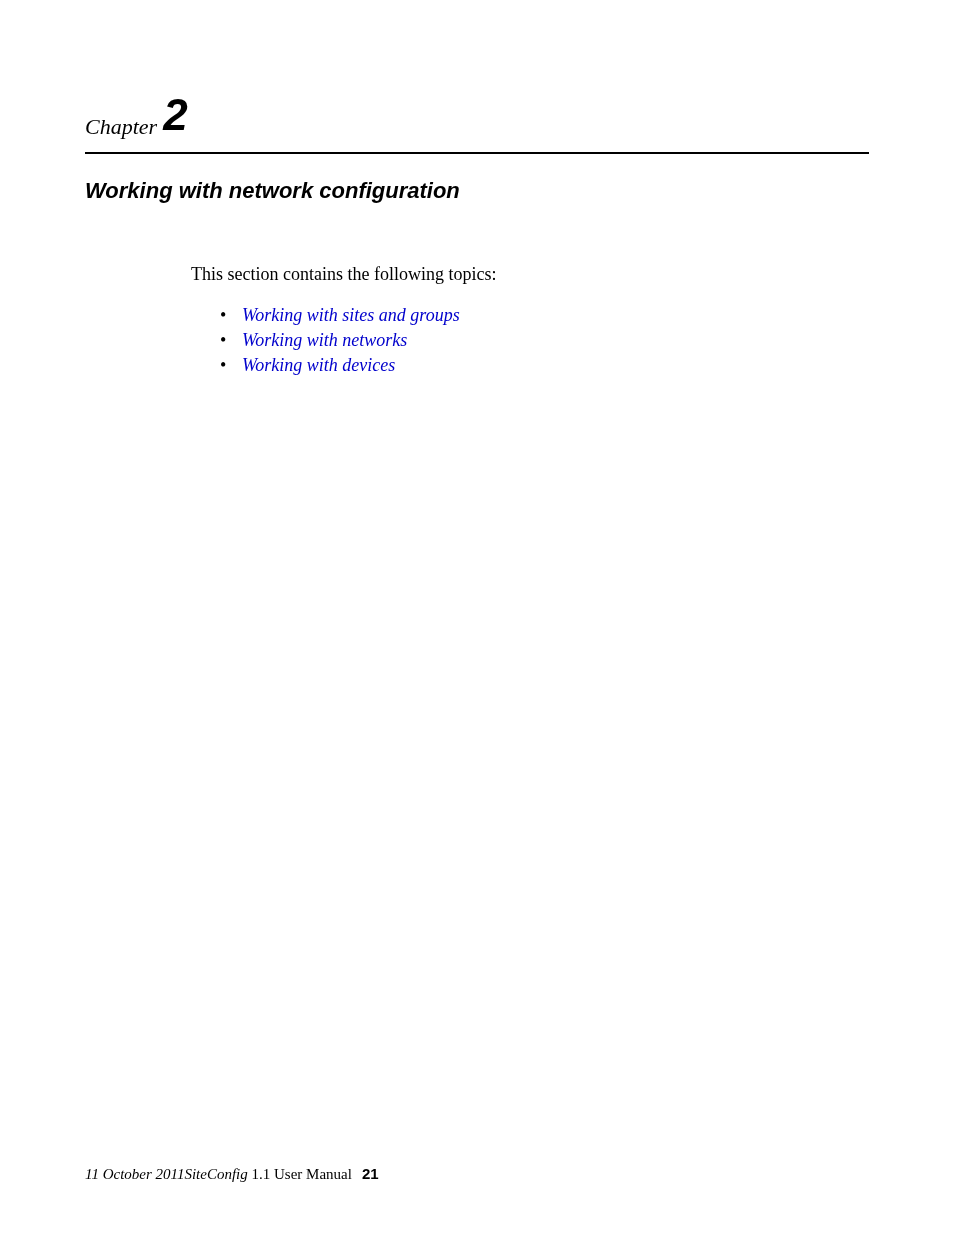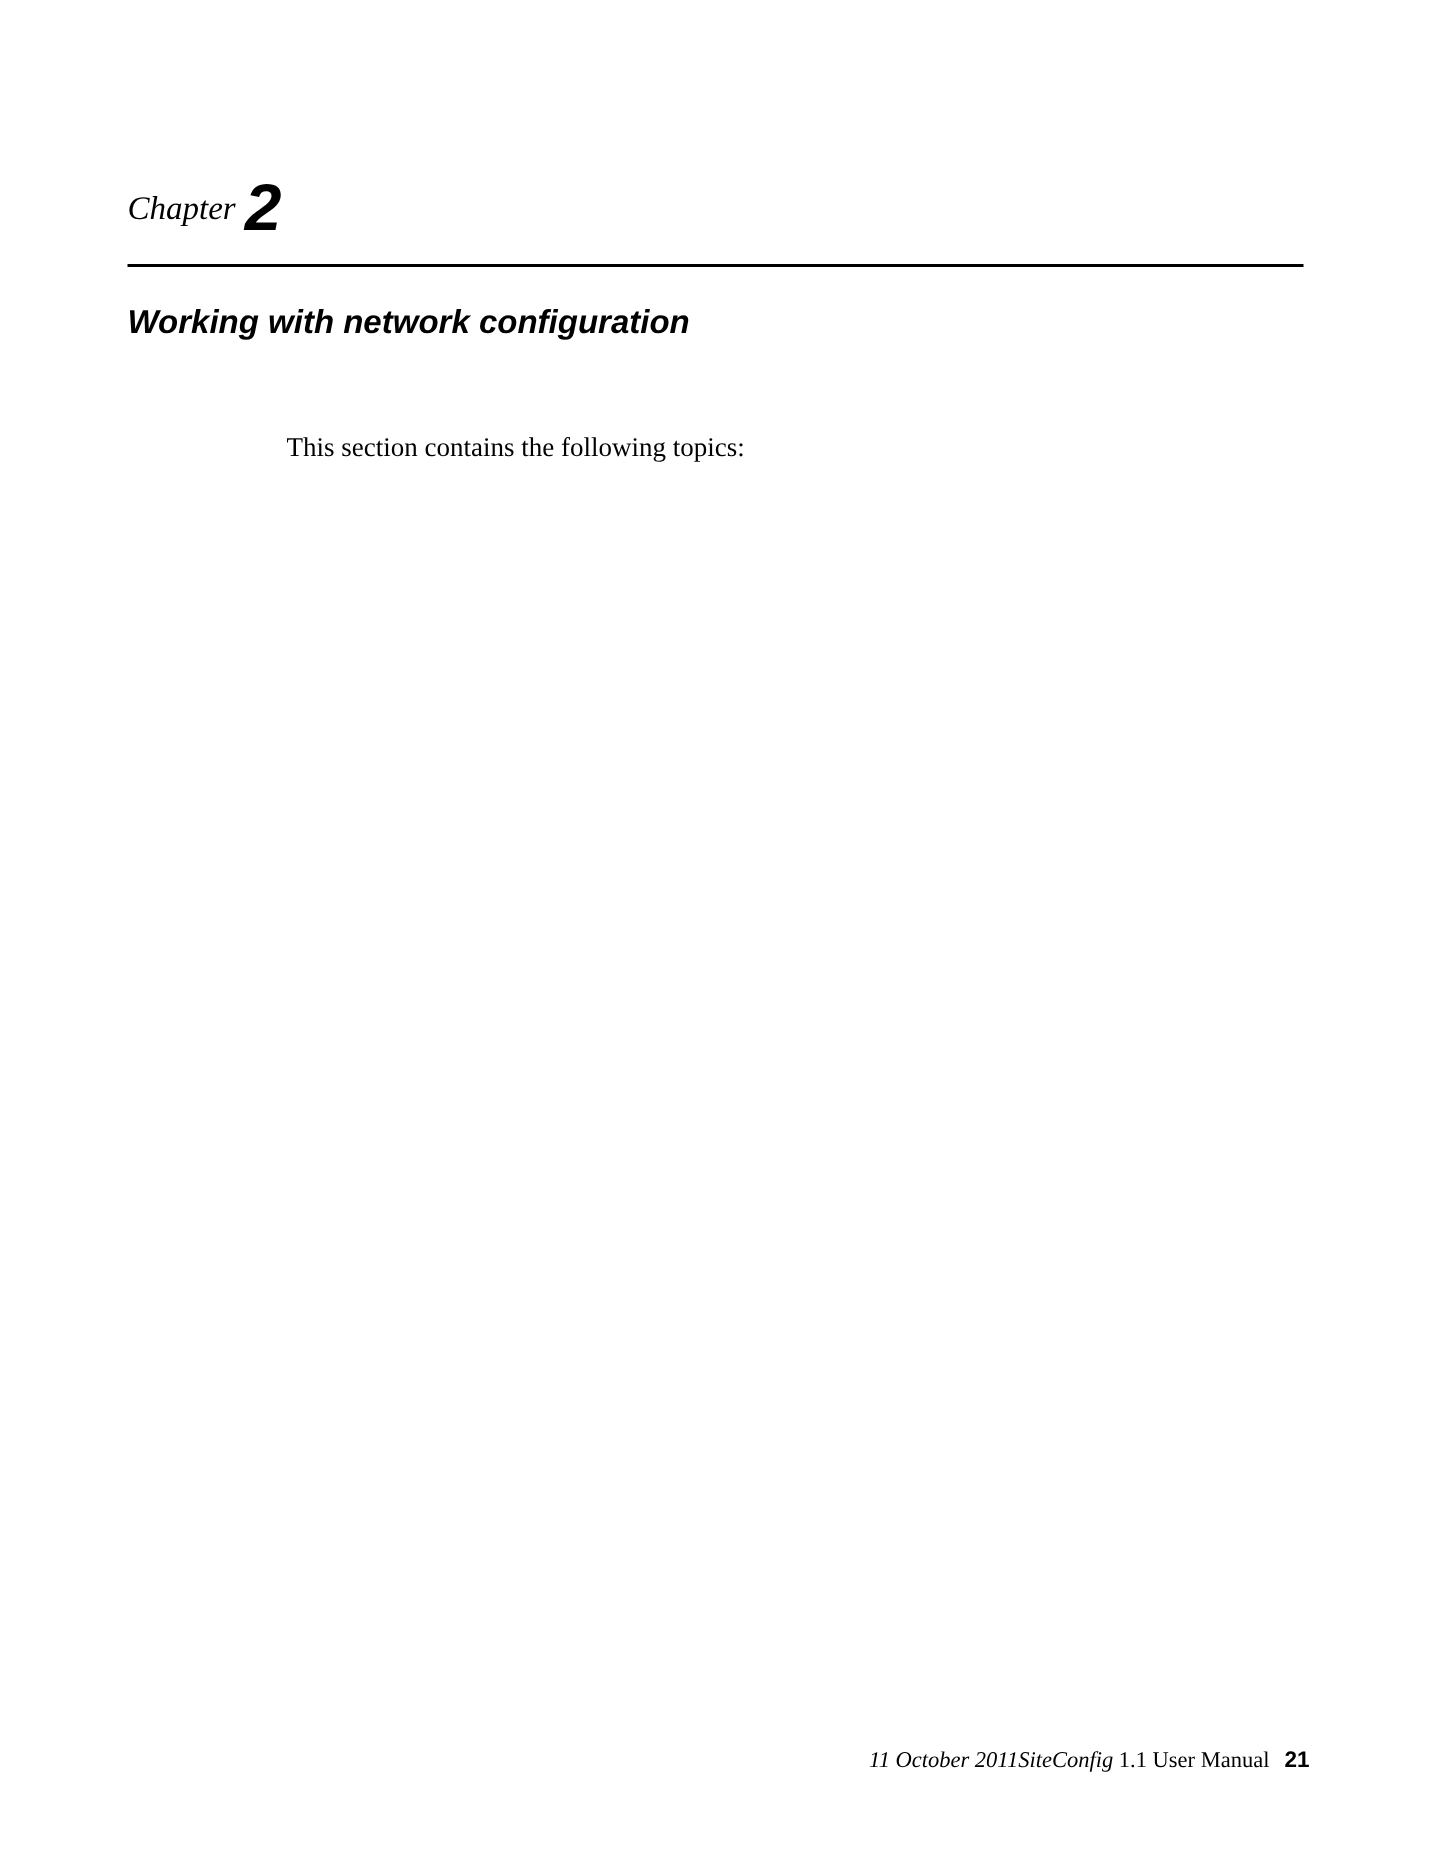--- a/index.html
+++ b/index.html
@@ -12,23 +12,22 @@
       height: 1235px;
       background: #ffffff;
       font-family: 'Times New Roman', Times, serif;
       position: relative;
     }
     .page-content {
       padding: 90px 85px 0 85px;
     }
     .chapter-header {
       display: flex;
-      align-items: center;
+      align-items: flex-end;
       margin-bottom: 12px;
-      margin-top: 24px;
     }
     .chapter-label {
       font-style: italic;
       font-size: 22px;
       font-family: 'Times New Roman', Times, serif;
     }
     .chapter-number {
       font-family: Arial, Helvetica, sans-serif;
       font-weight: bold;
       font-style: italic;
@@ -76,21 +75,21 @@
       font-style: italic;
       text-decoration: none;
       cursor: pointer;
     }
     .footer {
       position: absolute;
       bottom: 52px;
       left: 85px;
       right: 81px;
       display: flex;
-      justify-content: flex-end;
+      justify-content: flex-start;
       align-items: baseline;
       font-family: 'Times New Roman', Times, serif;
       font-size: 15px;
     }
     .footer-date {
       font-style: italic;
     }
     .footer-right {
       display: flex;
       align-items: baseline;
@@ -116,20 +115,31 @@
 <body>
 
 <div class="page-content">
   <div class="chapter-header">
     <span class="chapter-label">Chapter</span>
     <span class="chapter-number">2</span>
   </div>
   <hr class="divider">
   <h1 class="page-title">Working with network configuration</h1>
   <p class="intro-text">This section contains the following topics:</p>
+  <ul class="topic-list">
+    <li>
+      <a class="topic-link">Working with sites and groups</a>
+    </li>
+    <li>
+      <a class="topic-link">Working with networks</a>
+    </li>
+    <li>
+      <a class="topic-link">Working with devices</a>
+    </li>
+  </ul>
 </div>
 
 <div class="footer">
   <span class="footer-date">11 October 2011</span>
   <span class="footer-right">
     <span>
       <span class="footer-product">SiteConfig</span>
       <span class="footer-version">1.1</span>
       <span class="footer-manual">User Manual</span>
     </span>

